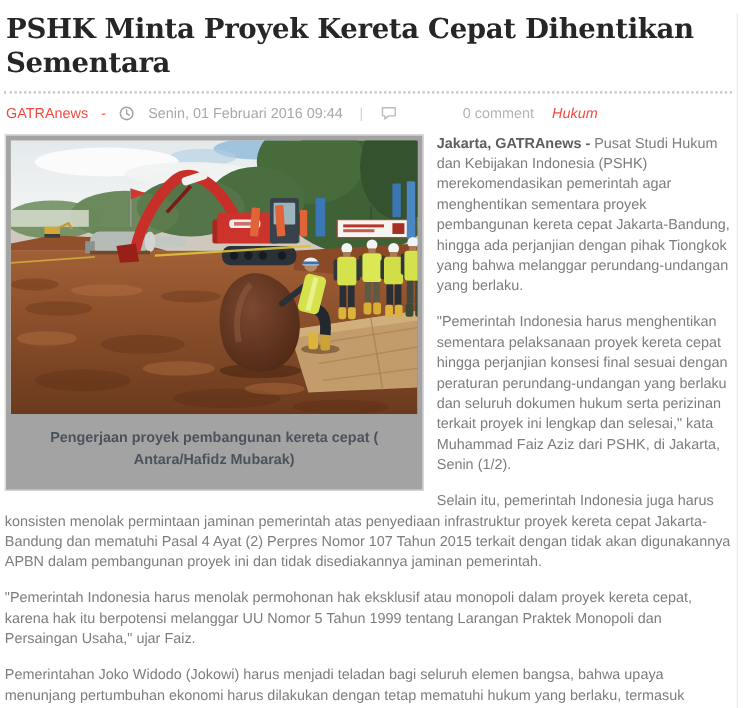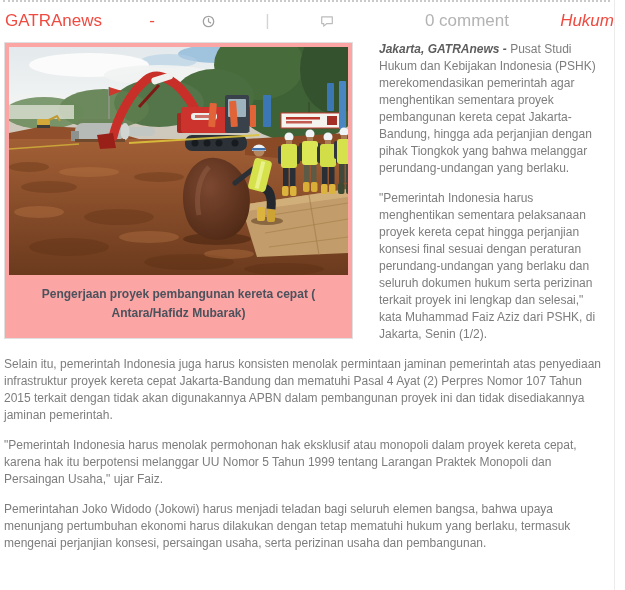--- a/index.html
+++ b/index.html
@@ -1,52 +1,54 @@
 <!DOCTYPE html>
 <html><head>
 <meta charset="utf-8">
 <style>
   html,body{margin:0;padding:0;background:#fff;}
   body{width:625px;height:590px;overflow:hidden;font-family:"Liberation Sans",sans-serif;}
   .page{box-sizing:border-box;width:615px;height:590px;border-right:1px solid #ececec;padding-left:0;}
   .title{font-family:"DejaVu Serif","Liberation Serif",serif;font-weight:700;font-size:23px;
          color:#262626;margin:11px 8px 10px 5px;letter-spacing:-.3px;line-height:1.2;}
   .dotted-sep{border-bottom:2px dotted #c9c9c9;margin:0 4px 0 3px;height:0;}
-  .byline{display:flex;align-items:center;gap:0;padding:9px 0 10px 5px;font-size:17px;color:#a8a8a8;justify-content:space-between;}
+  .byline{display:flex;align-items:center;gap:11px;padding:9px 0 10px 5px;font-size:12px;color:#a8a8a8;}
   .byline a{text-decoration:none;}
   .src,.cat{color:#ef4b41;}
   .cat{margin-left:4px;font-style:italic;}
   .dash{color:#ef4b41;}
   .pipe{color:#d4d4d4;margin:0 3px;}
   .comments{color:#b3b3b3;padding-left:44px;}
   .icon{display:inline-flex;align-items:center;}
   .content{padding:0 5px 0 4px;color:#7d7d7d;font-size:12px;line-height:17px;}
-  .photo-box{float:left;margin:1px 26px 6px 0;padding:4px;border:1px solid #e0e0e0;background:#fca5a5;width:339px;}
+  .photo-box{float:left;margin:1px 11px 6px 0;padding:4px;border:1px solid #e0e0e0;background:#a3a3a3;width:339px;}
   figure.photo-box{margin-top:1px;margin-bottom:6px;margin-left:0;}
   .photo{display:block;width:339px;height:228px;background:#cfc9bd;}
   figcaption{font-weight:700;color:#4c525c;text-align:center;font-size:12px;line-height:19px;padding:10px 30px 11px;}
   .content p{margin:0 0 13px 0;}
-  .content p b{color:#5d5d5d;font-style:italic;}
+  .content p b{color:#5d5d5d;}
 </style>
 </head>
 <body>
 
 <div class="page">
 
+  <h1 class="title">PSHK Minta Proyek Kereta Cepat Dihentikan Sementara</h1>
   <div class="dotted-sep"></div>
 
   <div class="byline">
     <a href="#" class="src">GATRAnews</a>
     <span class="dash">-</span>
     <span class="icon">
       <svg width="13" height="13" viewBox="0 0 14 14">
           <circle cx="7" cy="7" r="5.6" fill="none" stroke="#a2a2a2" stroke-width="1.4"></circle>
           <path d="M7 3.8v3.4l2.3 1.3" fill="none" stroke="#a2a2a2" stroke-width="1.3" stroke-linecap="round"></path>
         </svg>
     </span>
+    <span class="date">Senin, 01 Februari 2016 09:44</span>
     <span class="pipe">|</span>
     <span class="icon">
       <svg width="14" height="13" viewBox="0 0 15 14">
           <path d="M1.8 2h11.4v7.2H7.4L4 12V9.2H1.8z" fill="none" stroke="#bcbcbc" stroke-width="1.3" stroke-linejoin="round"></path>
         </svg>
     </span>
     <a href="#" class="comments">0 comment</a>
     <a href="#" class="cat">Hukum</a>
   </div>
 

